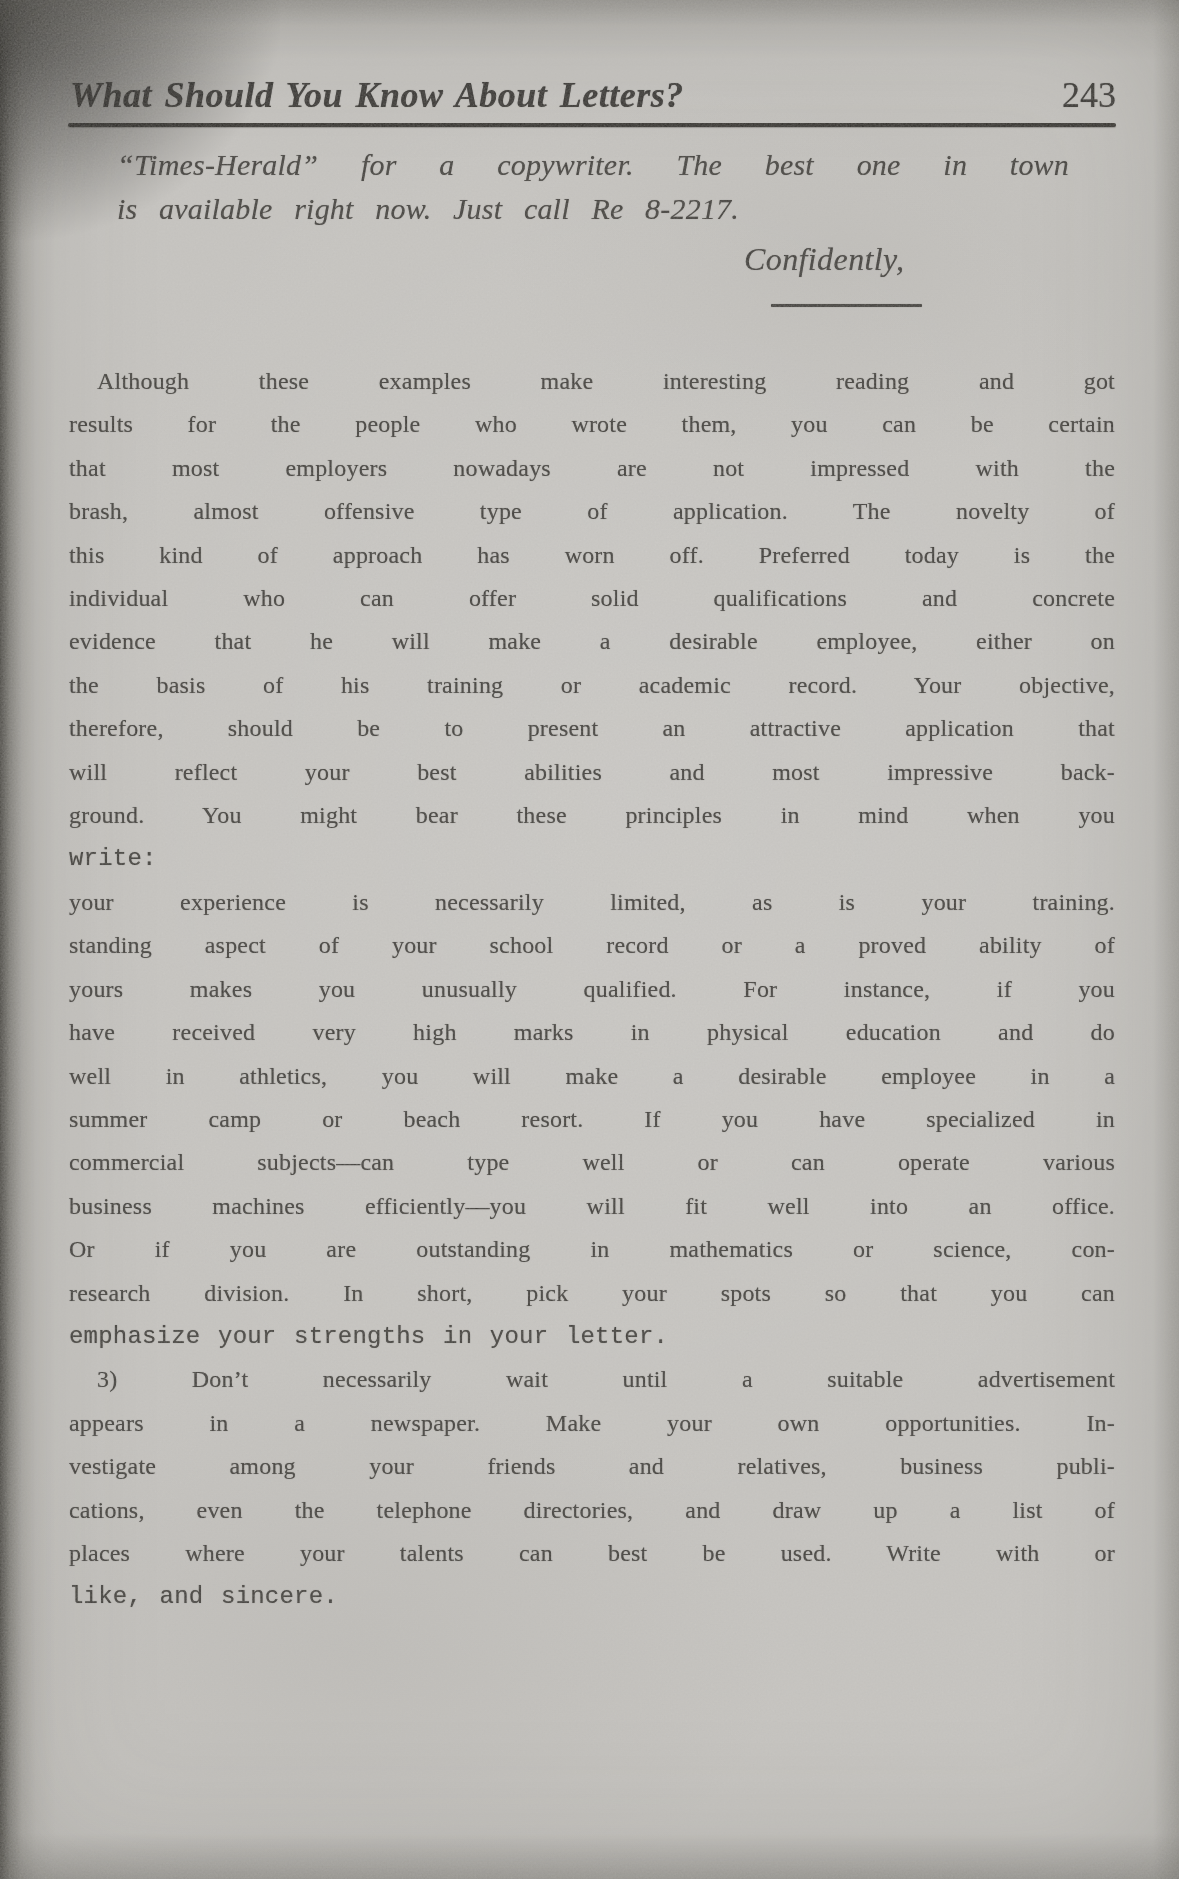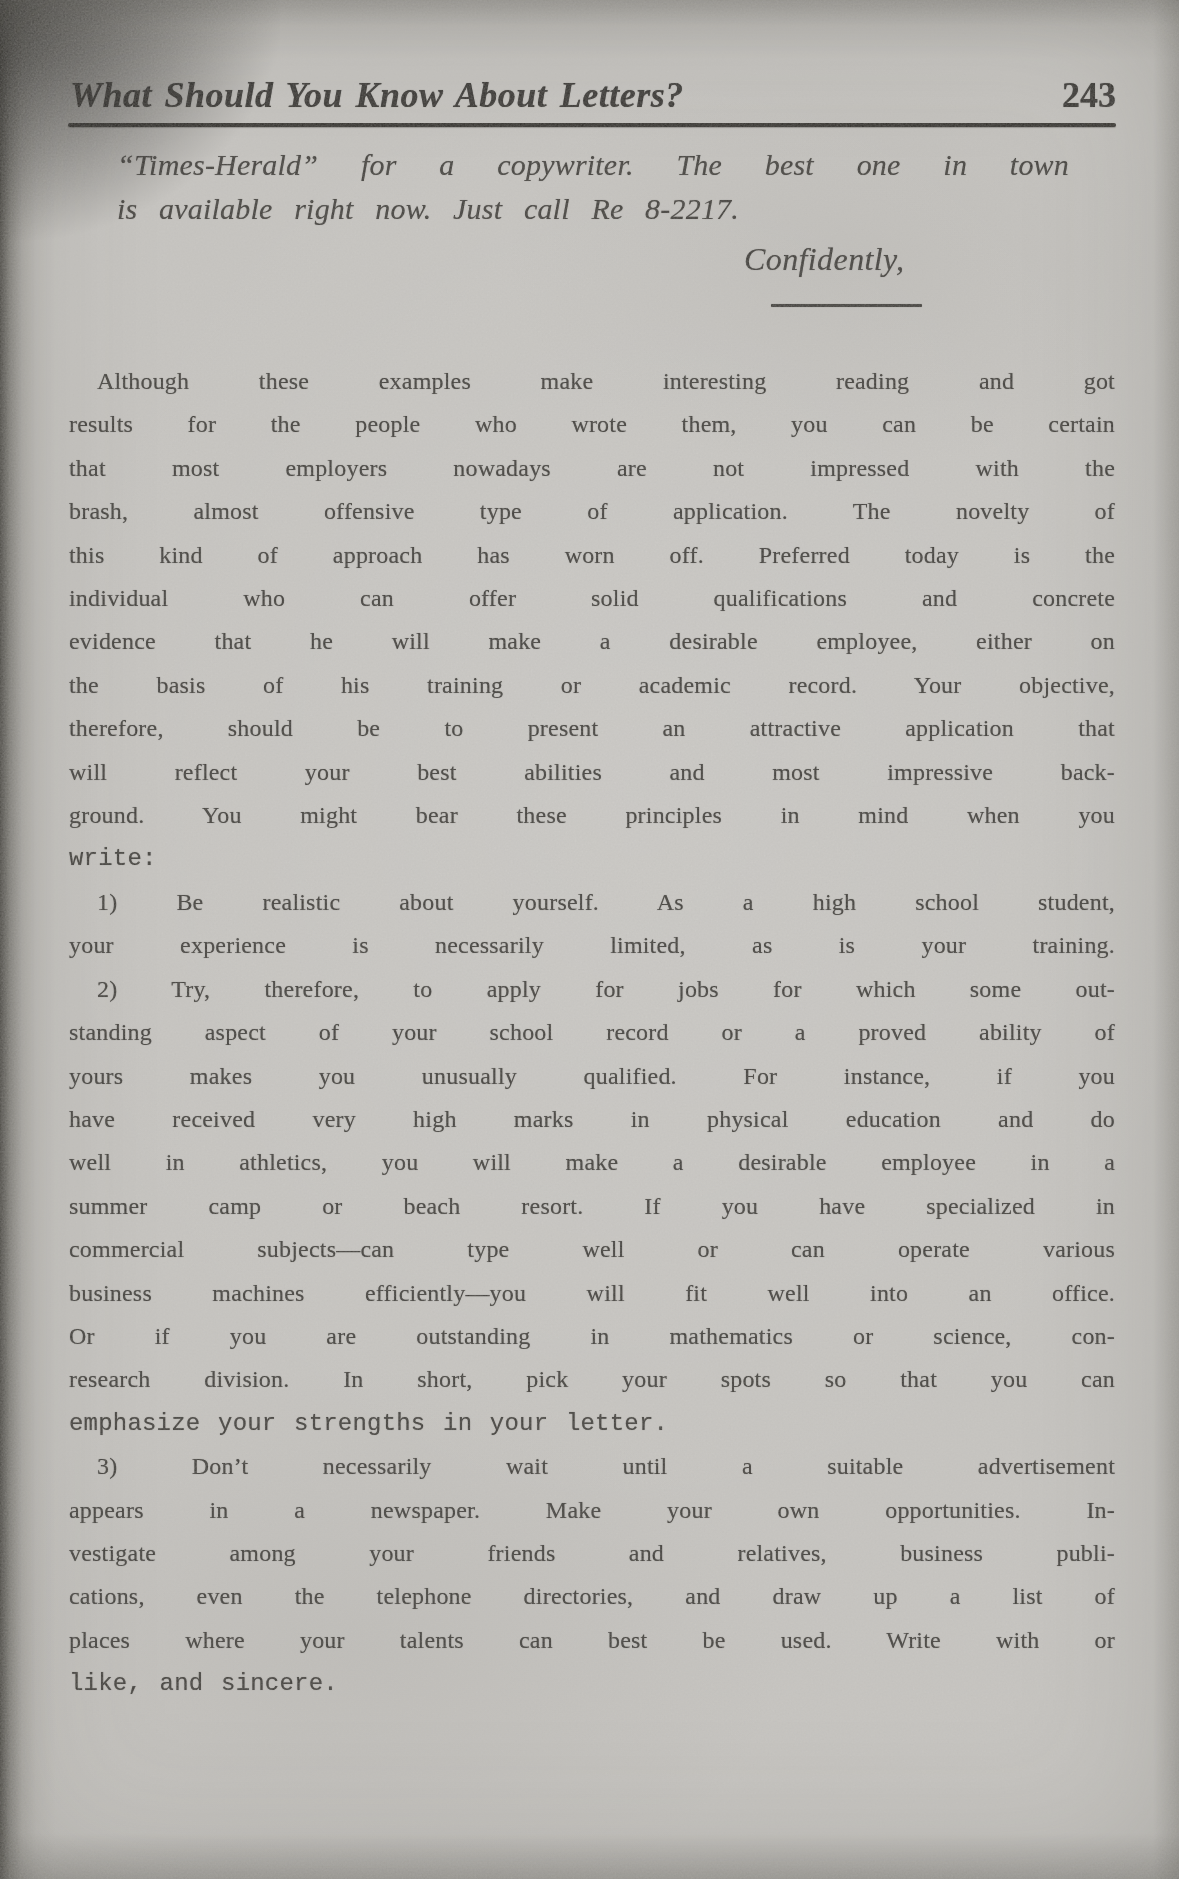--- a/index.html
+++ b/index.html
@@ -45,21 +45,21 @@
     font-size: 36px;
     font-weight: bold;
     font-style: italic;
     letter-spacing: 0.5px;
     word-spacing: 3px;
     color: var(--header-ink, #262421);
     text-shadow: 0 0 1px rgba(38,36,33,0.6);
   }
   .rh-num {
     font-size: 36px;
-    font-weight: bold;
+    font-weight: normal;
     color: var(--header-ink, #262421);
     text-shadow: 0 0 1px rgba(38,36,33,0.6);
   }
   .head-rule {
     position: absolute;
     top: 123px;
     left: 68px;
     width: 1048px;
     height: 4px;
     background: var(--rule, #24221e);
@@ -196,25 +196,23 @@
           <div class="line">this kind of approach has worn off. Preferred today is the</div>
           <div class="line">individual who can offer solid qualifications and concrete</div>
           <div class="line">evidence that he will make a desirable employee, either on</div>
           <div class="line">the basis of his training or academic record. Your objective,</div>
           <div class="line">therefore, should be to present an attractive application that</div>
           <div class="line">will reflect your best abilities and most impressive back-</div>
           <div class="line">ground. You might bear these principles in mind when you</div>
           <div class="line last">write:</div>
         </div>
         <div>
-          <div class="line indent">1) Be realistic about yourself. As a high school student,</div>
           <div class="line">your experience is necessarily limited, as is your training.</div>
         </div>
         <div>
-          <div class="line indent">2) Try, therefore, to apply for jobs for which some out-</div>
           <div class="line">standing aspect of your school record or a proved ability of</div>
           <div class="line">yours makes you unusually qualified. For instance, if you</div>
           <div class="line">have received very high marks in physical education and do</div>
           <div class="line">well in athletics, you will make a desirable employee in a</div>
           <div class="line">summer camp or beach resort. If you have specialized in</div>
           <div class="line">commercial subjects—can type well or can operate various</div>
           <div class="line">business machines efficiently—you will fit well into an office.</div>
           <div class="line">Or if you are outstanding in mathematics or science, con-</div>
           <div class="line">research division. In short, pick your spots so that you can</div>
           <div class="line last">emphasize your strengths in your letter.</div>

